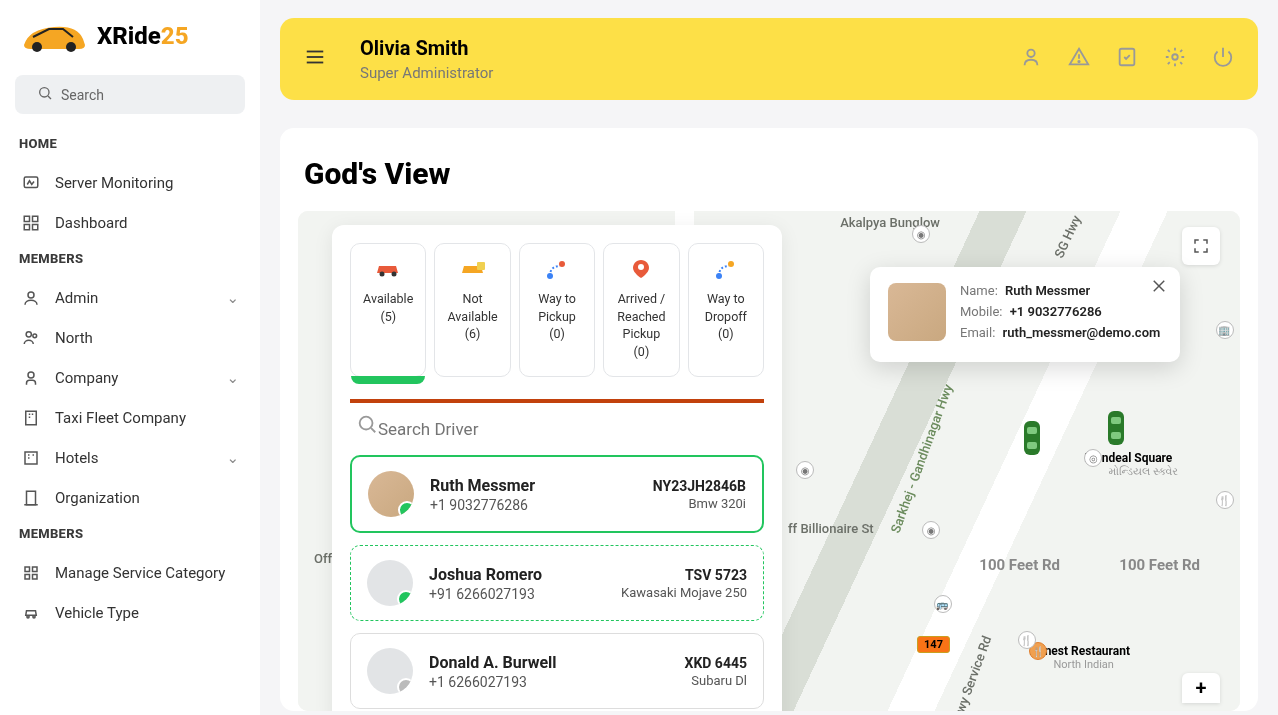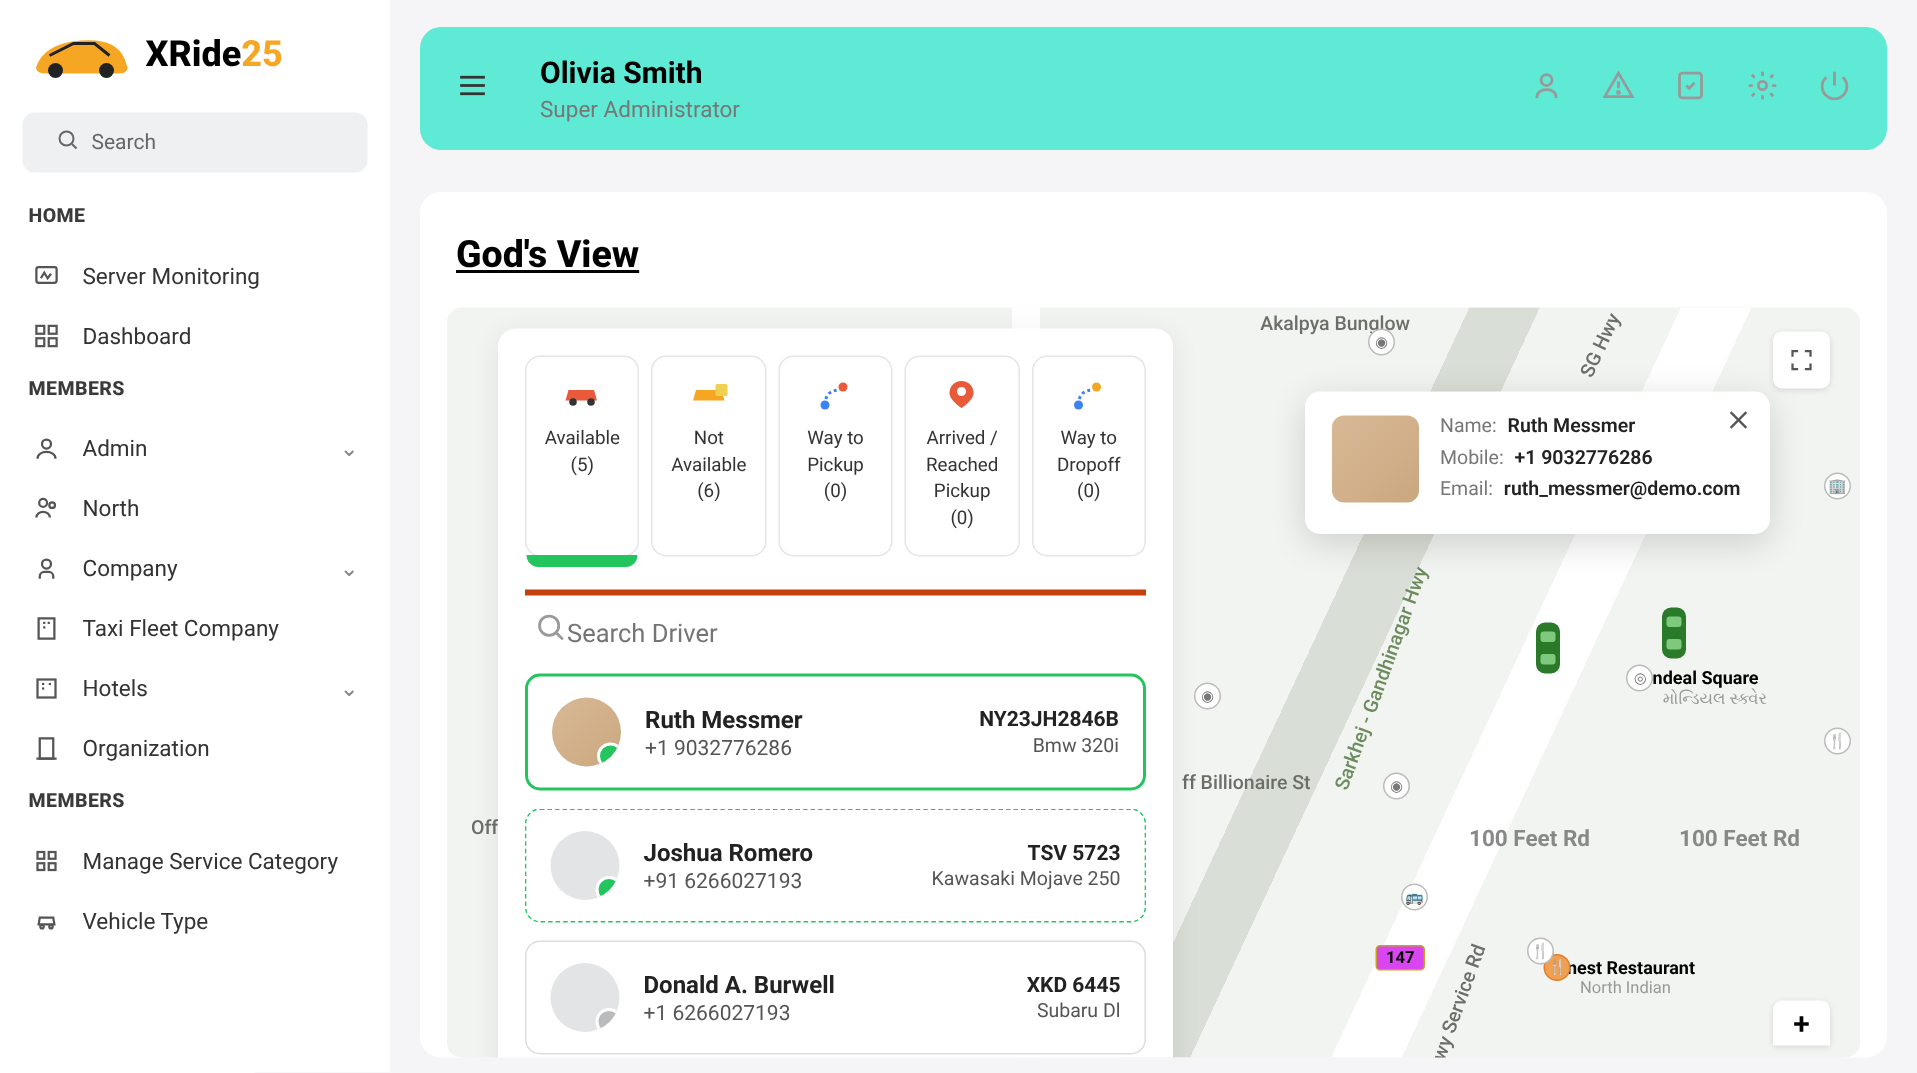--- a/index.html
+++ b/index.html
@@ -9,28 +9,28 @@
 .logo-icon { width: 70px; height: 42px; }
 .logo-text { font-size: 24px; font-weight: 800; color: #000; }
 .logo-text .accent { color: #f5a623; }
 .search-bar { background: #eef0f2; border-radius: 8px; display: flex; align-items: center; padding: 10px 14px; margin-bottom: 22px; }
 .search-bar span { color: #666; font-size: 14px; margin-left: 8px; }
 .section-label { font-size: 13px; font-weight: 800; color: #3a3a3a; letter-spacing: 0.3px; margin: 8px 0 12px 0; padding-left: 4px; }
 .nav-item { display: flex; align-items: center; padding: 10px 6px; color: #333; font-size: 15px; cursor: pointer; border-radius: 6px; }
 .nav-icon { width: 20px; height: 20px; margin-right: 14px; display: inline-flex; align-items: center; justify-content: center; }
 .nav-item .chevron { margin-left: auto; color: #888; }
 .main { flex: 1; padding: 18px 20px; overflow-y: auto; }
-.topbar { background: #5eead4; border-radius: 14px; padding: 18px 24px; display: flex; align-items: center; margin-bottom: 28px; }
+.topbar { background: #fde047; border-radius: 14px; padding: 18px 24px; display: flex; align-items: center; margin-bottom: 28px; }
 .menu-btn { margin-right: 34px; cursor: pointer; }
 .user-block .name { font-size: 20px; font-weight: 700; }
 .user-block .role { font-size: 15px; color: #777; margin-top: 4px; }
 .topbar-icons { margin-left: auto; display: flex; gap: 26px; }
 .topbar-icons > div { color: #888; cursor: pointer; }
 .content { background: #fff; border-radius: 14px; padding: 28px 18px 0 18px; }
-.page-title { font-size: 25px; font-weight: 800; margin-bottom: 20px; padding-left: 6px; text-decoration: underline; }
+.page-title { font-size: 30px; font-weight: 800; margin-bottom: 20px; padding-left: 6px; }
 .map-wrap { position: relative; height: 500px; border-radius: 10px; overflow: hidden; background: #f2f4f1; }
 .map-bg { position: absolute; inset: 0; background:
   linear-gradient(115deg, transparent 58%, #d9ded6 58%, #d9ded6 62%, transparent 62%),
   linear-gradient(115deg, transparent 70%, #fff 70%, #fff 74%, transparent 74%),
   linear-gradient(90deg, transparent 40%, #fff 40%, #fff 42%, transparent 42%),
   #f2f4f1; }
 .map-label { position: absolute; font-size: 13px; color: #6b6f68; font-weight: 500; white-space: nowrap; }
 .map-label.big { font-size: 15px; font-weight: 700; color: #888; }
 .driver-panel { position: absolute; left: 34px; top: 14px; width: 450px; background: #fff; border-radius: 12px; box-shadow: 0 4px 20px rgba(0,0,0,0.08); padding: 18px; }
 .status-tabs { display: flex; gap: 8px; margin-bottom: 22px; }
@@ -259,21 +259,21 @@
           </div>
         <div style="color:#999;font-size:11px;margin-left:24px;">મોન્ડિયલ સ્ક્વેર</div>
       </div>
       <div style="position:absolute; bottom:40px; right:110px; font-size:12px;">
         <div style="display:flex;align-items:center;gap:6px;">
             <span class="poi" style="background:#f0a050;border-color:#e08030;color:#fff;">🍴</span>
             <b>Honest Restaurant</b>
           </div>
         <div style="color:#999;font-size:11px;margin-left:24px;">North Indian</div>
       </div>
-      <div style="position:absolute; bottom:58px; right:290px; background:#d946ef; border:1px solid #c9a020; padding:1px 6px; border-radius:3px; font-size:11px; font-weight:700;">147</div>
+      <div style="position:absolute; bottom:58px; right:290px; background:#f97316; border:1px solid #c9a020; padding:1px 6px; border-radius:3px; font-size:11px; font-weight:700;">147</div>
 
       <div class="poi" style="top:14px; right:310px;">◉</div>
       <div class="poi" style="top:82px; right:240px;">🚌</div>
       <div class="poi" style="top:110px; right:6px;">🏢</div>
       <div class="poi" style="top:250px; left:498px;">◉</div>
       <div class="poi" style="top:310px; right:300px;">◉</div>
       <div class="poi" style="top:384px; right:288px;">🚌</div>
       <div class="poi" style="top:420px; right:204px;">🍴</div>
       <div class="poi" style="top:280px; right:6px;">🍴</div>
 

